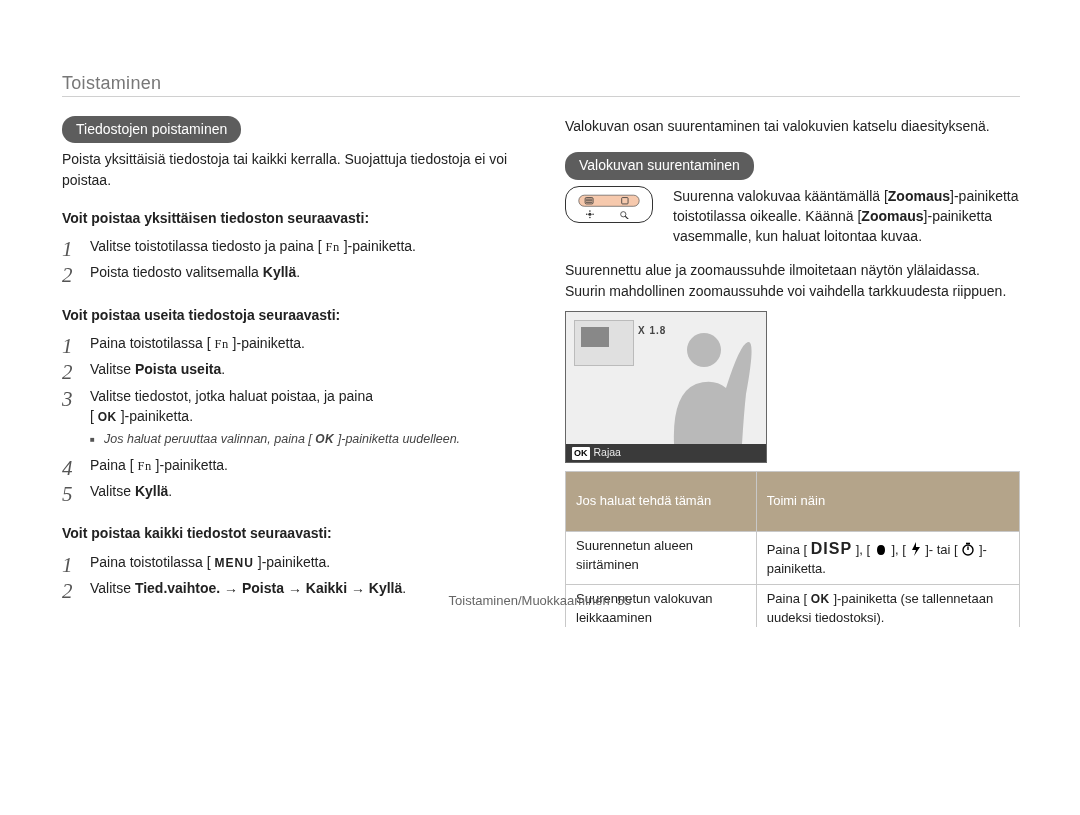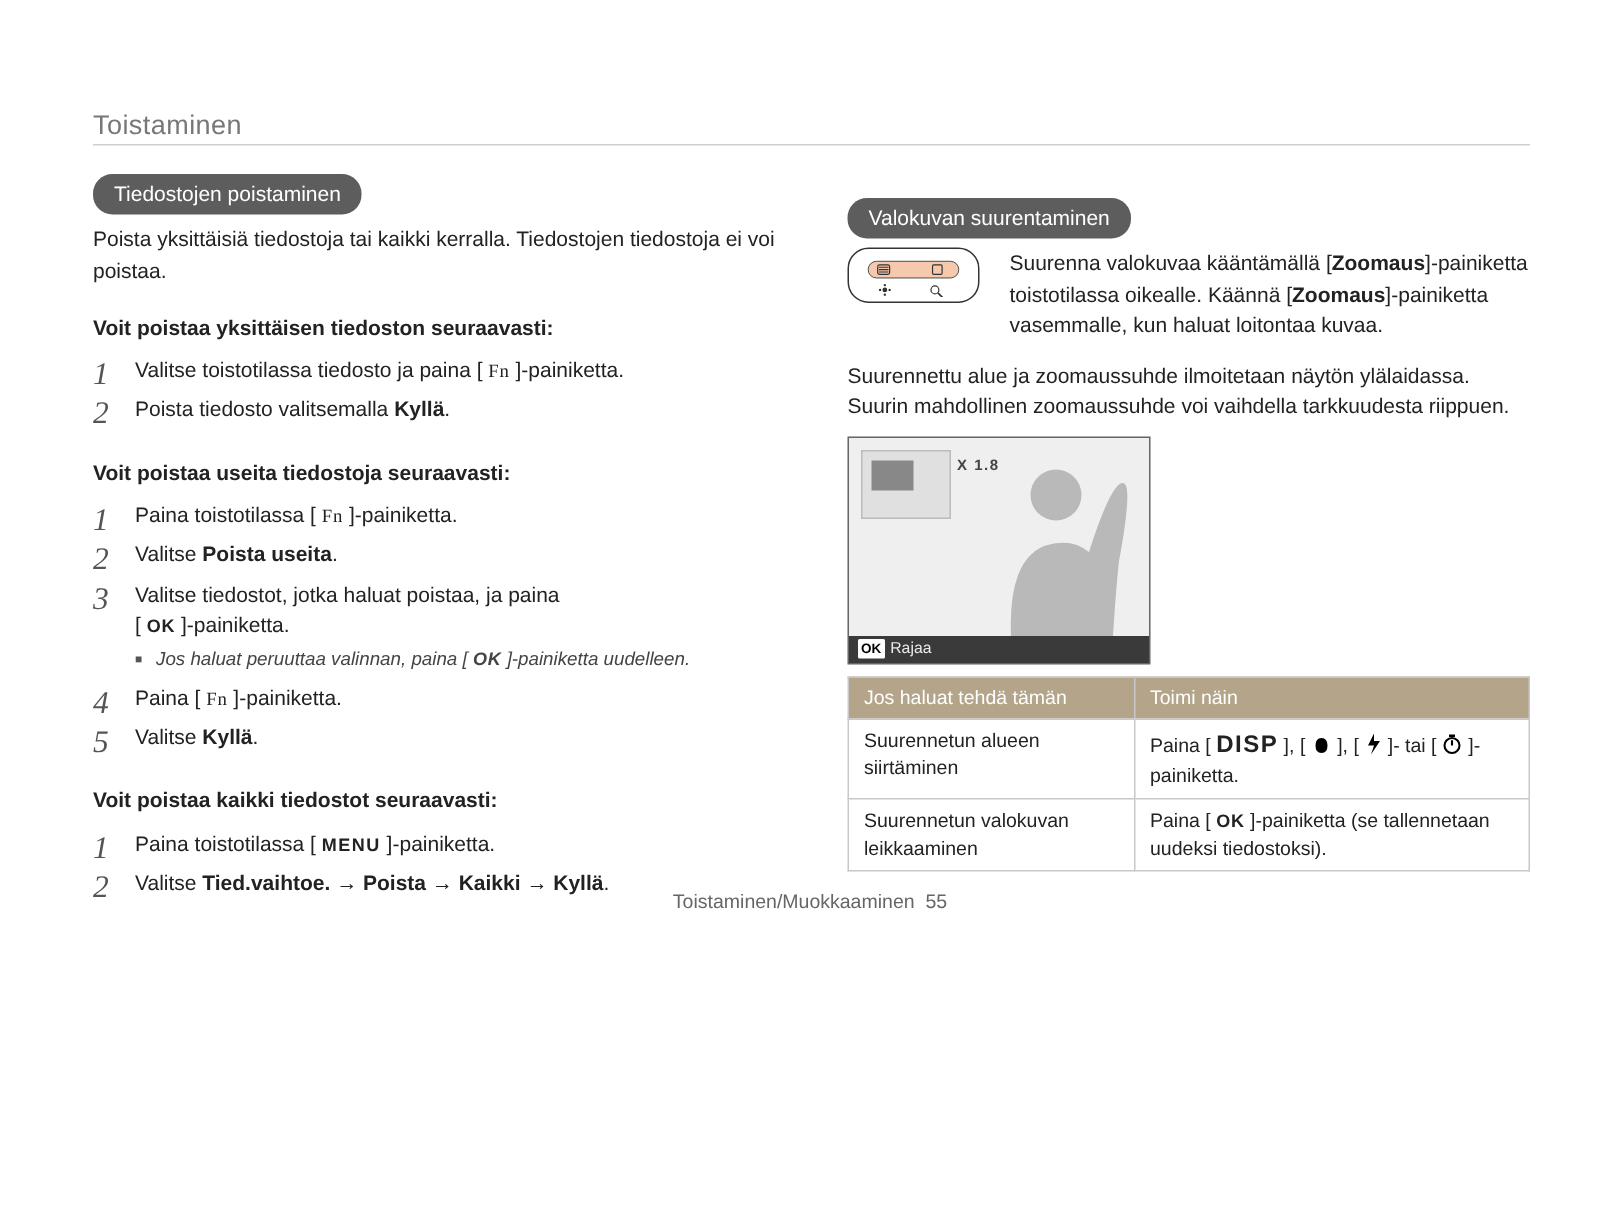--- a/index.html
+++ b/index.html
@@ -45,21 +45,21 @@
   h2.blue{color:var(--blue);font-weight:400;font-size:22px;margin:0 0 10px;}
   .zoom-block{display:flex;gap:20px;align-items:flex-start;margin-top:6px;margin-bottom:14px;}
   .zoom-pill{border:1.5px solid #333;border-radius:14px;padding:5px 8px 3px;
     width:88px;box-sizing:border-box;}
   .zoom-pill svg{display:block;}
   .footer{position:absolute;left:0;right:0;bottom:16px;text-align:center;
     color:#666;font-size:13px;}
   
   .tbl{border-collapse:collapse;width:100%;margin-top:8px;font-size:13px;}
   .tbl th{background:var(--tan);color:#fff;text-align:left;font-weight:400;
-    padding:4px 10px;border:1px solid var(--border);}
+    padding:20px 10px;border:1px solid var(--border);}
   .tbl td{border:1px solid var(--border);padding:5px 10px;vertical-align:top;}
   
   .preview{border:1px solid #666;width:200px;height:150px;position:relative;
     background:#efefef;margin-top:10px;overflow:hidden;}
   .preview .bottombar{position:absolute;left:0;right:0;bottom:0;height:18px;
     background:#3a3a3a;color:#e9e9e9;font-size:10.5px;display:flex;align-items:center;}
   .preview .bottombar .okmini{display:inline-block;font-weight:900;font-size:9px;
     background:#fff;color:#000;border-radius:1px;padding:0 2px;margin:0 4px 0 6px;}
   .preview .thumb{position:absolute;left:8px;top:8px;width:58px;height:44px;
     border:1px solid #bbb;background:#e0e0e0;}
@@ -73,21 +73,21 @@
 </head>
 <body>
 
 <div class="page">
   <div class="section-title">Toistaminen</div>
 
   <div class="cols">
 
     <div class="col">
       <span class="pill">Tiedostojen poistaminen</span>
-      <div class="subtext">Poista yksittäisiä tiedostoja tai kaikki kerralla. Tiedostojen tiedostoja ei voi poistaa.</div>
+      <div class="subtext">Poista yksittäisiä tiedostoja tai kaikki kerralla. Suojattuja tiedostoja ei voi poistaa.</div>
 
       <div class="subhead">Voit poistaa yksittäisen tiedoston seuraavasti:</div>
       <ol class="steps">
         <li>
           <span>Valitse toistotilassa tiedosto ja paina </span><span class="br"><span class="fn">Fn</span></span><span>-painiketta.</span>
         </li>
         <li>
           <span>Poista tiedosto valitsemalla </span><b>Kyllä</b><span>.</span>
         </li>
       </ol>
@@ -122,20 +122,21 @@
         <li>
           <span>Paina toistotilassa </span><span class="br"><span class="menu">MENU</span></span><span>-painiketta.</span>
         </li>
         <li>
           <span>Valitse </span><b>Tied.vaihtoe.</b><span> → </span><b>Poista</b><span> → </span><b>Kaikki</b><span> → </span><b>Kyllä</b><span>.</span>
         </li>
       </ol>
     </div>
 
     <div class="col">
+      <div>Valokuvan osan suurentaminen tai valokuvien katselu diaesityksenä.</div>
 
       <div style="height:16px"></div>
       <span class="pill">Valokuvan suurentaminen</span>
 
       <div class="zoom-block">
         <div class="zoom-pill">
           <svg viewBox="0 0 88 34">
             <rect x="6" y="4" width="76" height="14" rx="7" fill="#f6c9ad" stroke="#444" stroke-width=".8"></rect>
             <rect x="14" y="7" width="10" height="8" rx="1.5" fill="none" stroke="#333"></rect>
             <line x1="15" y1="9" x2="23" y2="9" stroke="#333" stroke-width="1"></line>

